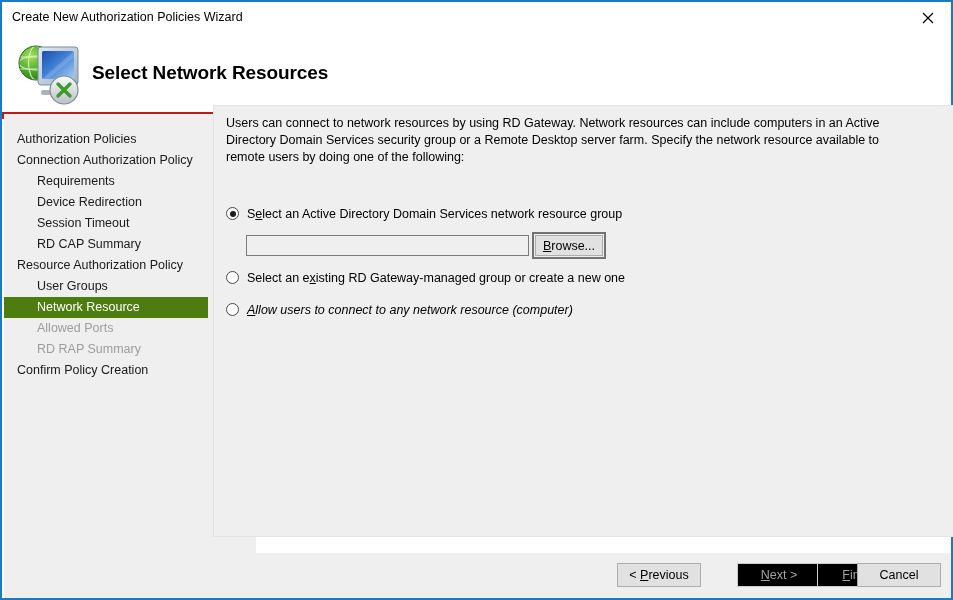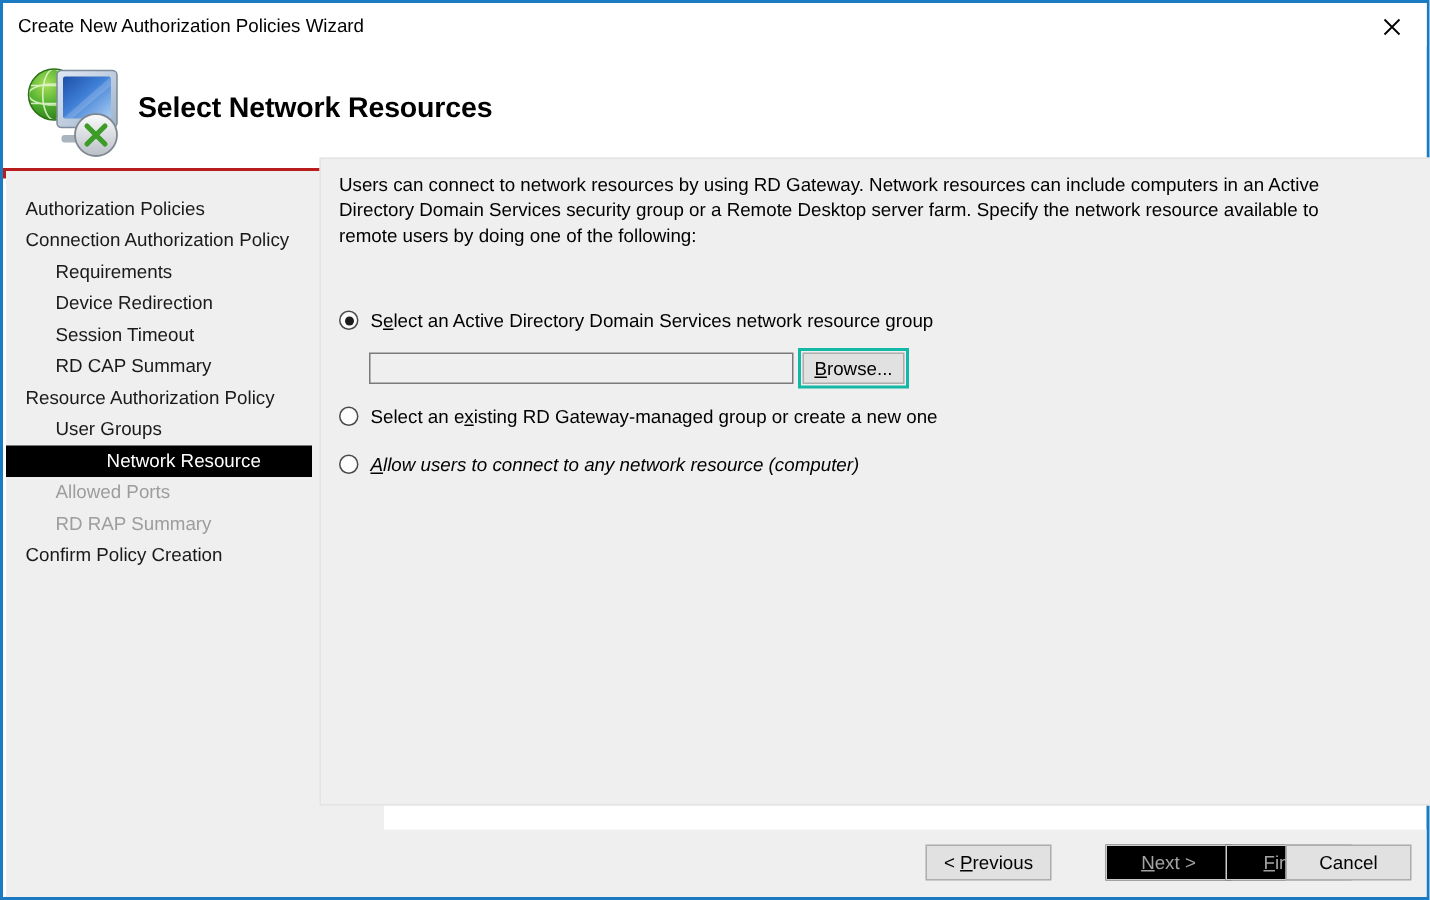--- a/index.html
+++ b/index.html
@@ -103,23 +103,22 @@
     line-height: 21px;
     font-size: 12.5px;
     color: #1a1a1a;
     padding-left: 13px;
     white-space: nowrap;
     cursor: default;
   }
   .nav-item.indent { padding-left: 33px; }
   .nav-item.disabled { color: #9d9d9d; }
   .nav-item.selected {
-    background: #000000;
+    background: #4d7c0f;
     color: #ffffff;
-    text-align: center;
   }
 
   
   .content {
     position: absolute;
     left: 211px;
     top: 103px;
     width: 826px;
     height: 432px;
     background: #efefef;
@@ -181,21 +180,21 @@
     width: 283px;
     height: 21px;
     background: #efefef;
     border: 1px solid #7a7a7a;
     box-sizing: border-box;
   }
   .browse-wrap {
     position: absolute;
     left: 318px;
     top: 126px;
-    border: 2px solid #14b8a6;
+    border: 2px solid #737373;
     padding: 1px;
   }
   .browse-btn {
     width: 68px;
     height: 21px;
     line-height: 20px;
     text-align: center;
     font-size: 12.5px;
     color: #000000;
     background: #e1e1e1;

